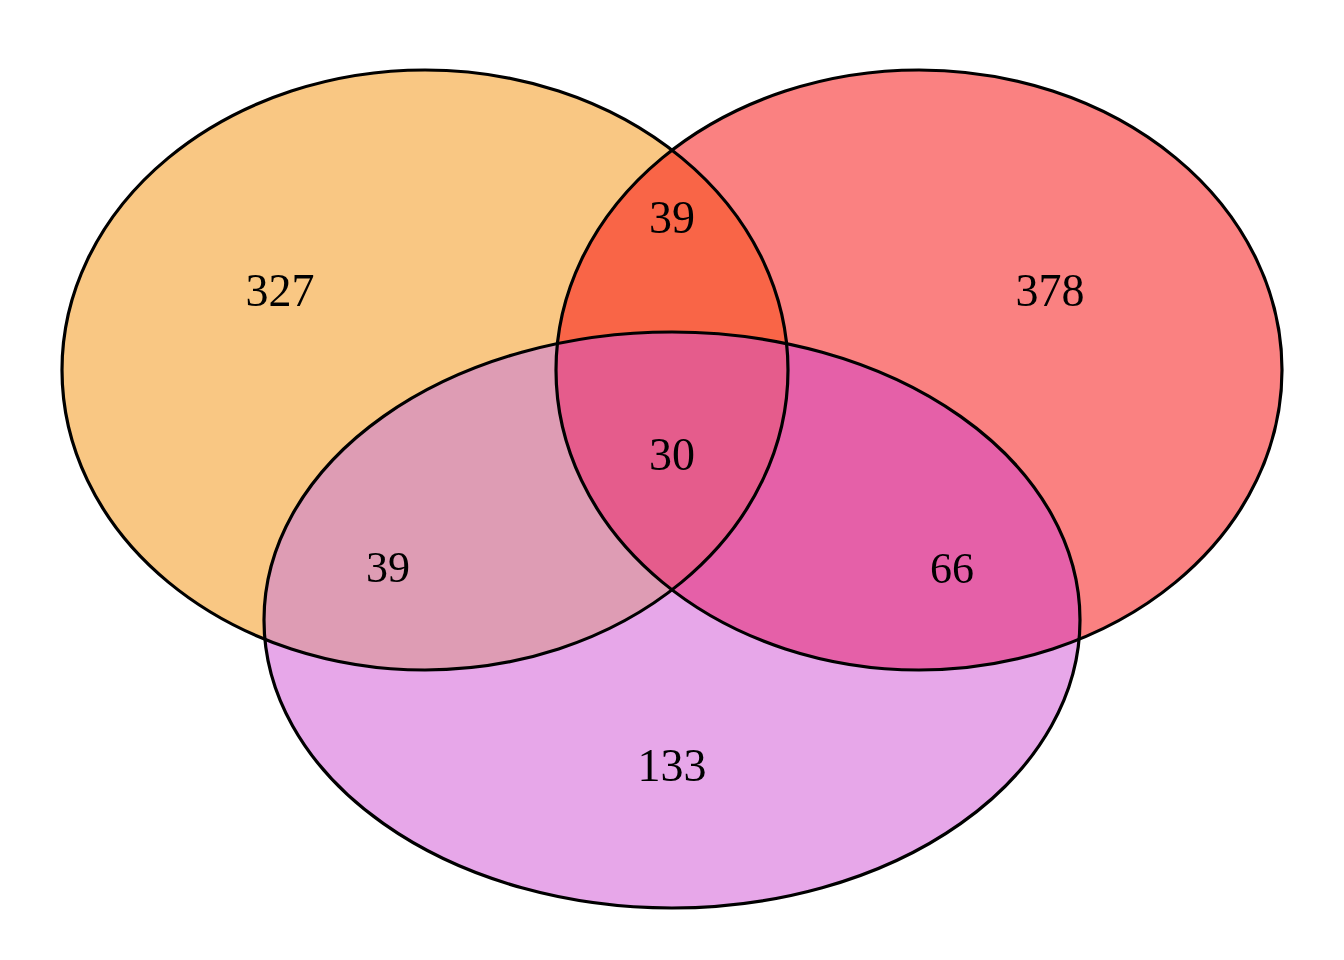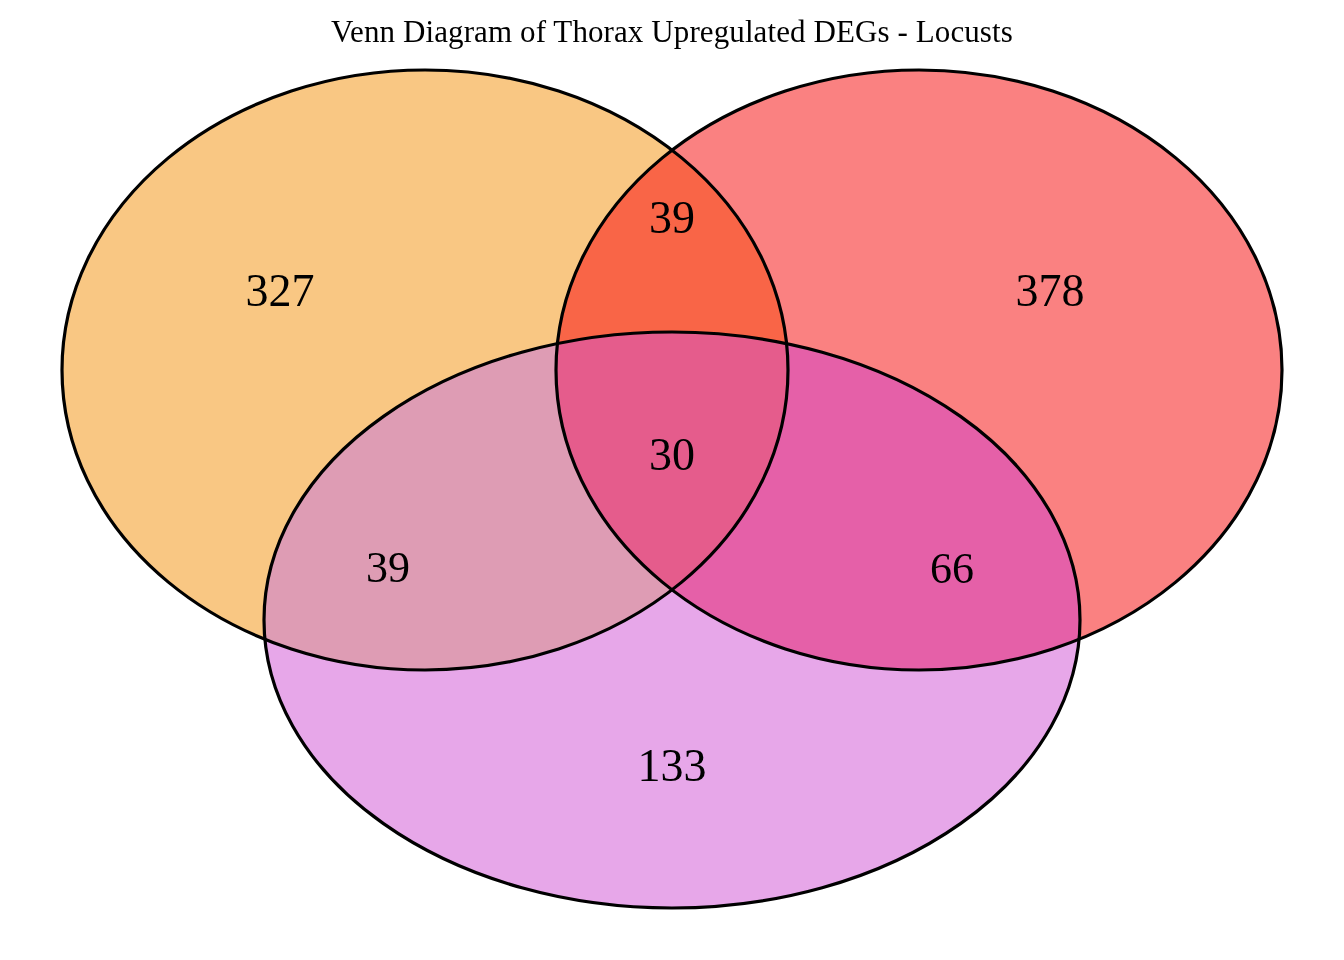--- a/index.html
+++ b/index.html
@@ -55,21 +55,20 @@
     fill: none;
     stroke: #000000;
     stroke-width: 3.2;
   }
 </style>
 </head>
 <body>
 
 <div id="venn-figure">
 
-  <div id="figure-title">Venn Diagram of Thorax Upregulated DEGs - Locusts</div>
 
   <svg id="venn-canvas" viewBox="0 0 1344 960">
 
     <defs>
       <clipPath id="clip-A">
         <ellipse cx="425" cy="370" rx="363" ry="300"></ellipse>
       </clipPath>
       <clipPath id="clip-B">
         <ellipse cx="919" cy="370" rx="363" ry="300"></ellipse>
       </clipPath>

